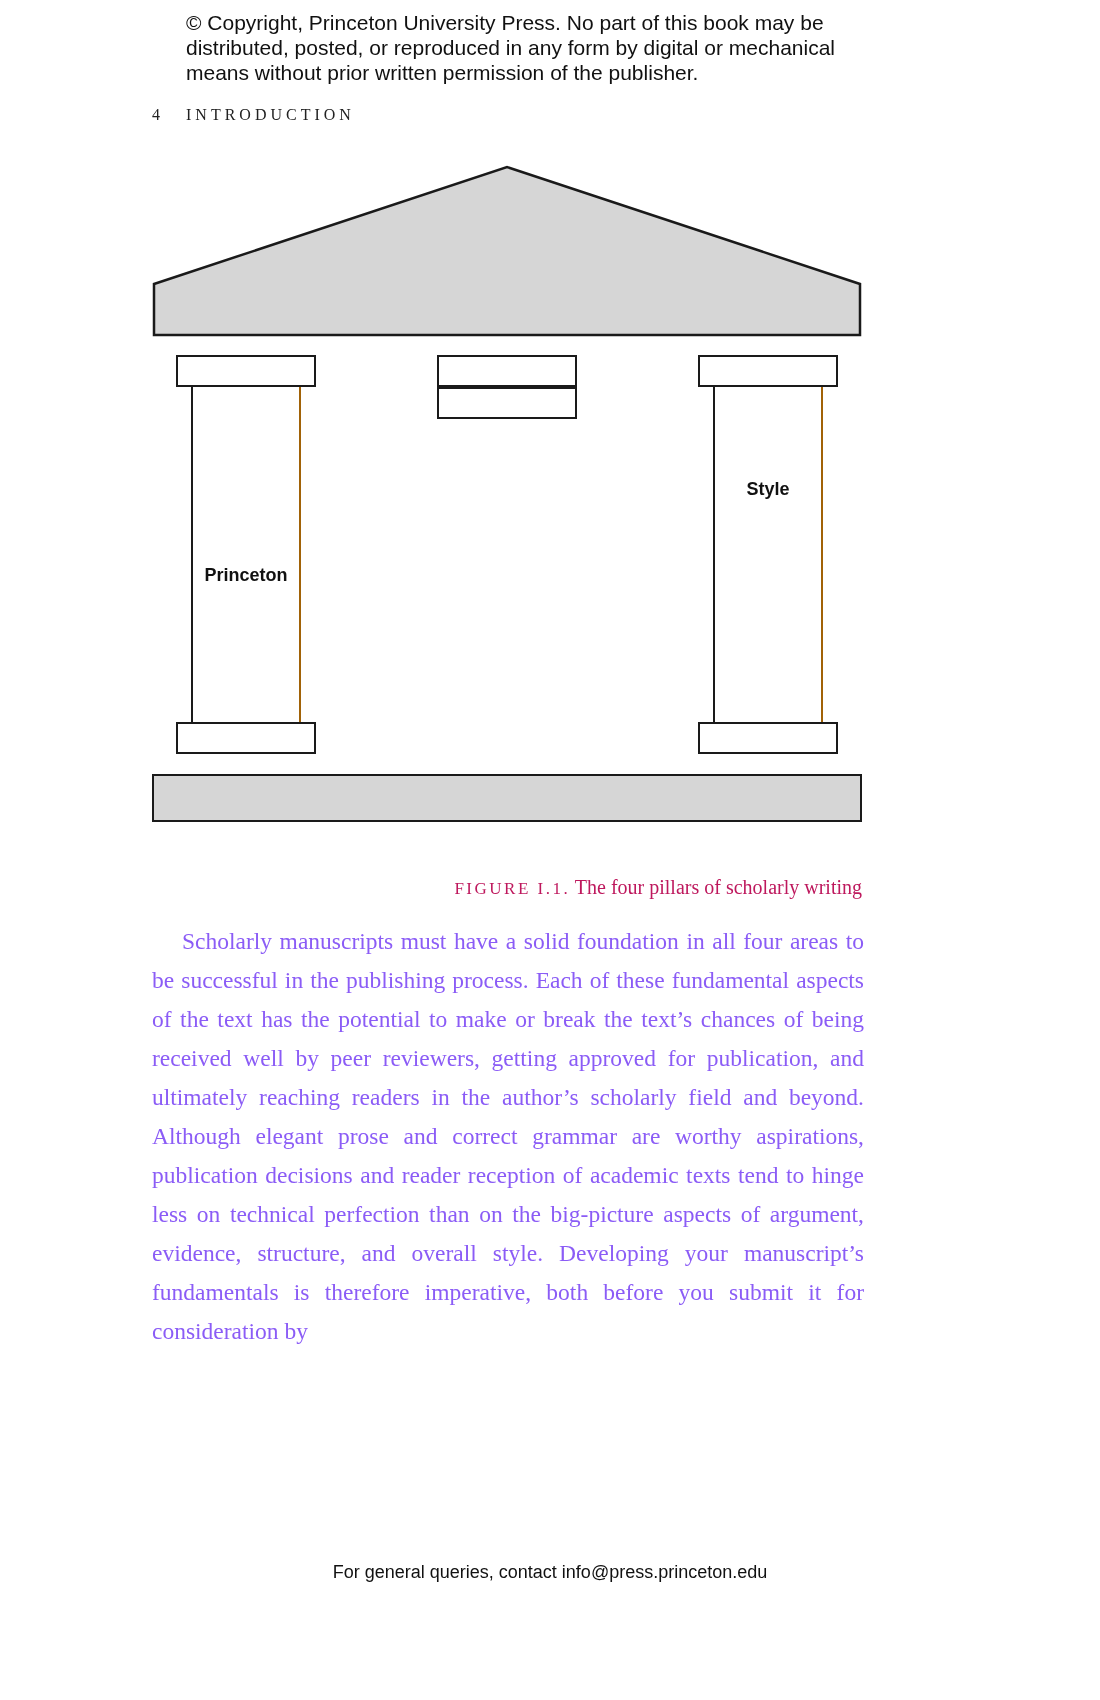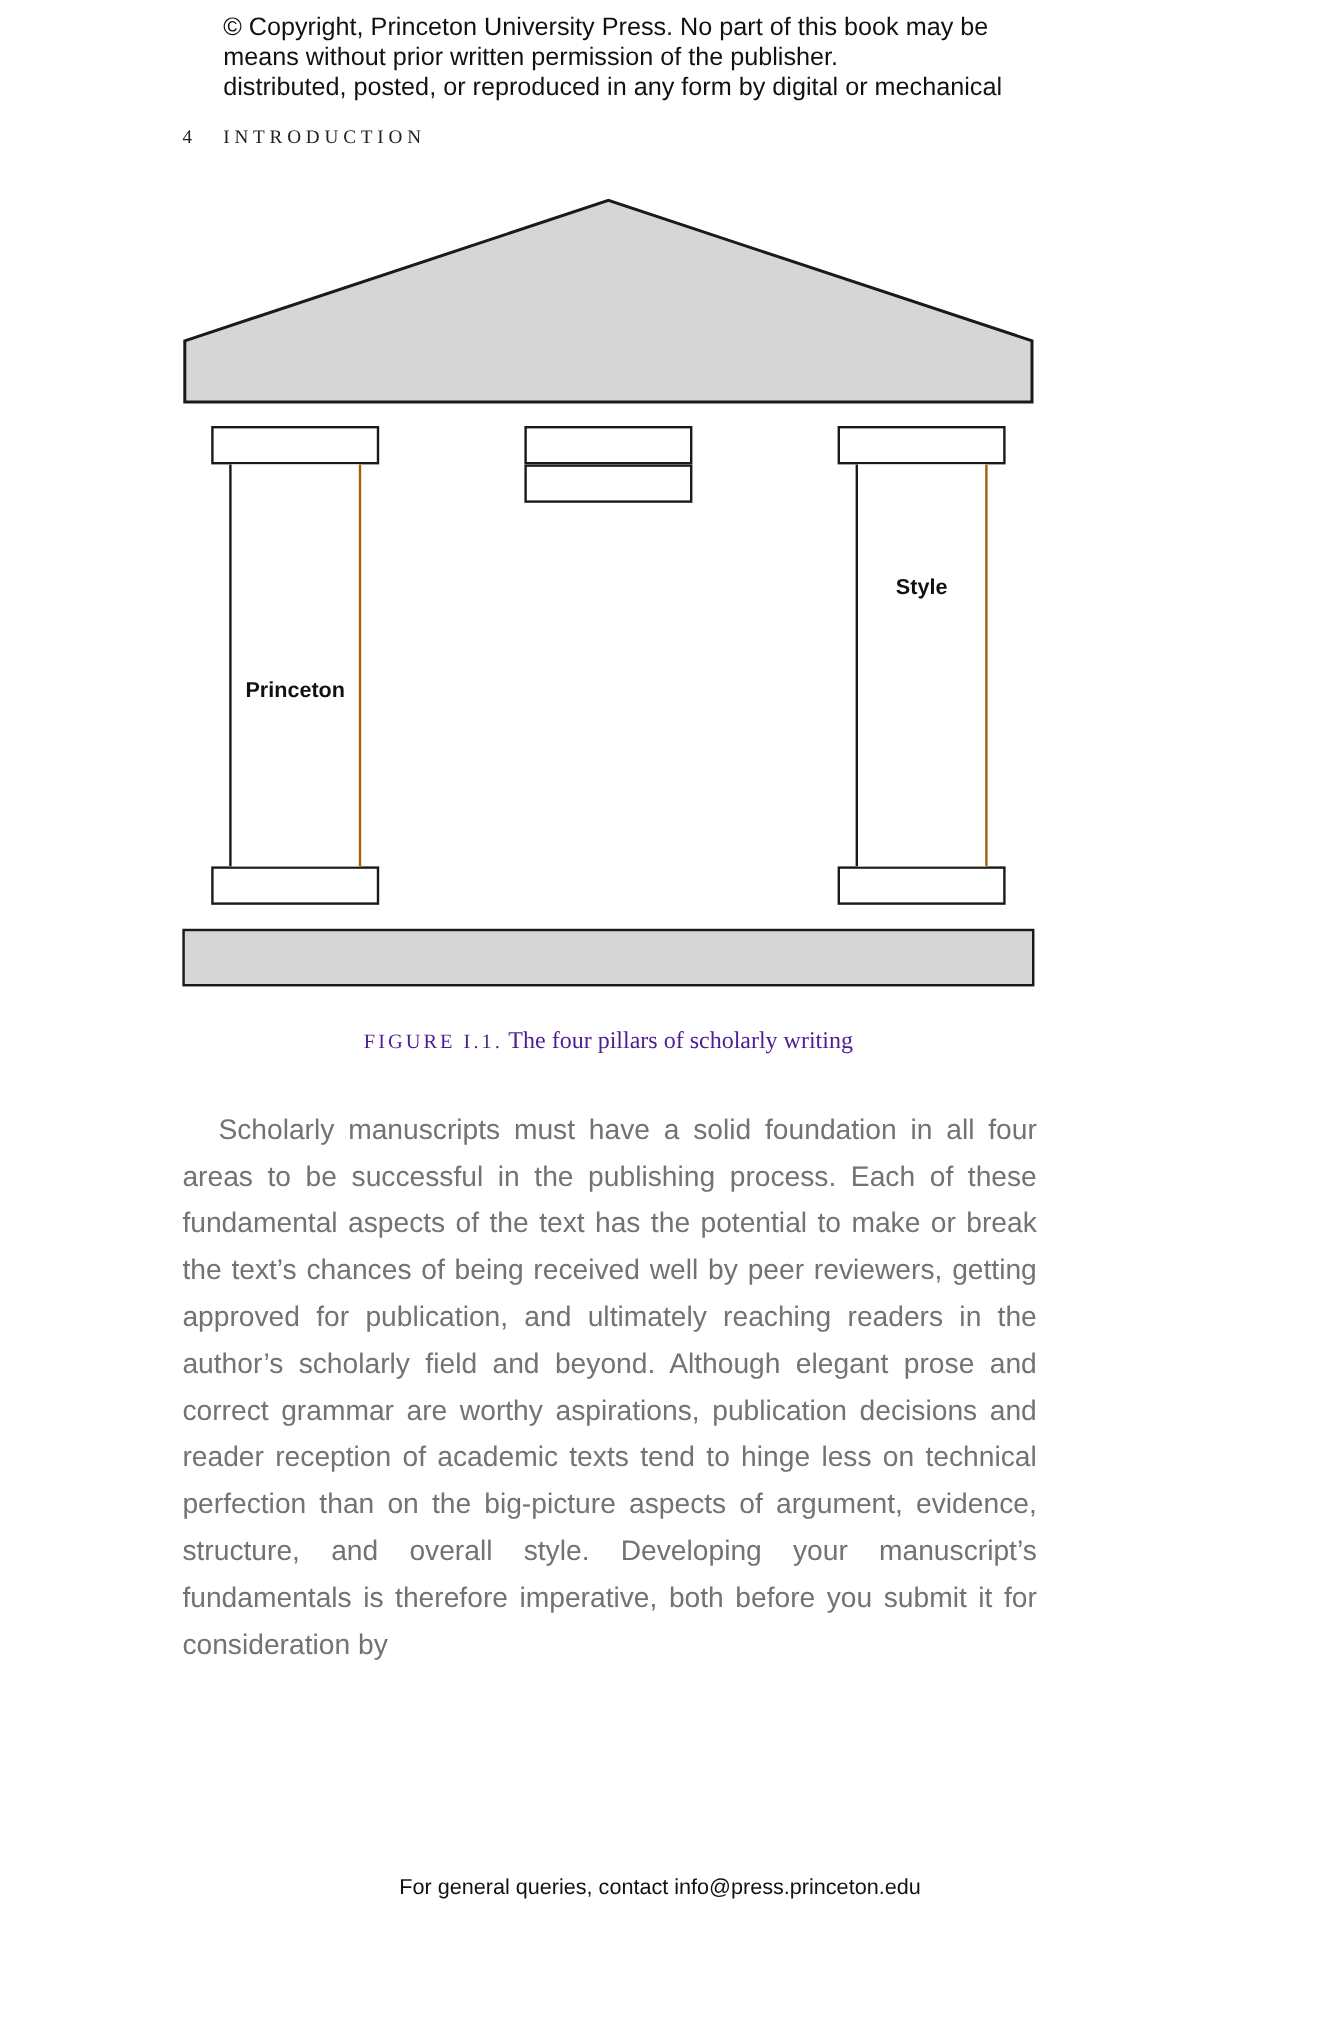--- a/index.html
+++ b/index.html
@@ -89,42 +89,42 @@
   .stylobate {
     margin-top: 20px;
     width: 710px;
     height: 48px;
     background: #d6d6d6;
     border: 2px solid #1a1a1a;
     box-sizing: border-box;
   }
 
   .figure-caption {
-    margin-top: 34px;
-    text-align: center;
+    margin-top: 54px;
+    text-align: right;
     font-family: "Liberation Serif", serif;
     font-size: 20px;
-    color: #4c1d95;
+    color: #be185d;
   }
   .figure-caption .cap-label {
     font-size: 17px;
     letter-spacing: 2.5px;
   }
 
   
   .body-text {
     position: absolute;
     top: 922px;
     left: 152px;
     width: 712px;
-    font-family: Liberation Sans, sans-serif;
+    font-family: Liberation Serif, serif;
     font-size: 23.5px;
     line-height: 39px;
     text-align: justify;
-    color: #737373;
+    color: #8b5cf6;
   }
   .body-text p { margin: 0; text-indent: 30px; }
 
   
   .page-footer {
     position: absolute;
     top: 1538px;
     left: 0;
     width: 1100px;
     text-align: center;
@@ -132,22 +132,22 @@
     font-size: 18px;
     color: #111111;
     margin-top: 24px;
   }
 </style>
 </head>
 <body>
 
 <div class="copyright">
   <div>© Copyright, Princeton University Press. No part of this book may be</div>
+  <div>distributed, posted, or reproduced in any form by digital or mechanical</div>
   <div>means without prior written permission of the publisher.</div>
-  <div>distributed, posted, or reproduced in any form by digital or mechanical</div>
 </div>
 
 <div class="running-head">
   <span class="pagenum">4</span><span>INTRODUCTION</span>
 </div>
 
 <div class="figure-wrap">
 
   <svg class="pediment" width="710" height="172" viewBox="0 0 710 172">
     <polygon points="2,119 355,2 708,119 708,170 2,170" fill="#d6d6d6" stroke="#1a1a1a" stroke-width="2.5" stroke-linejoin="miter"></polygon>

